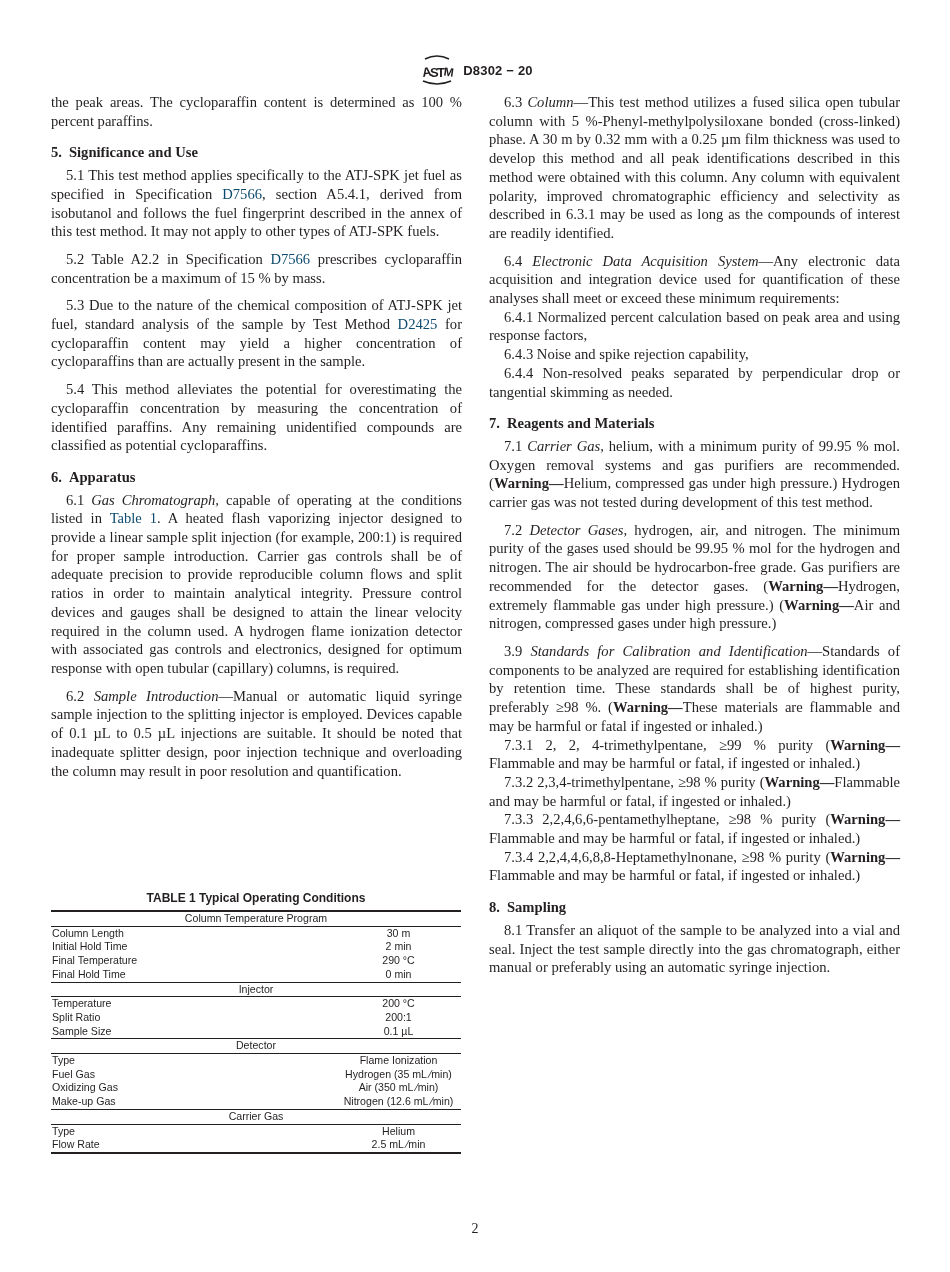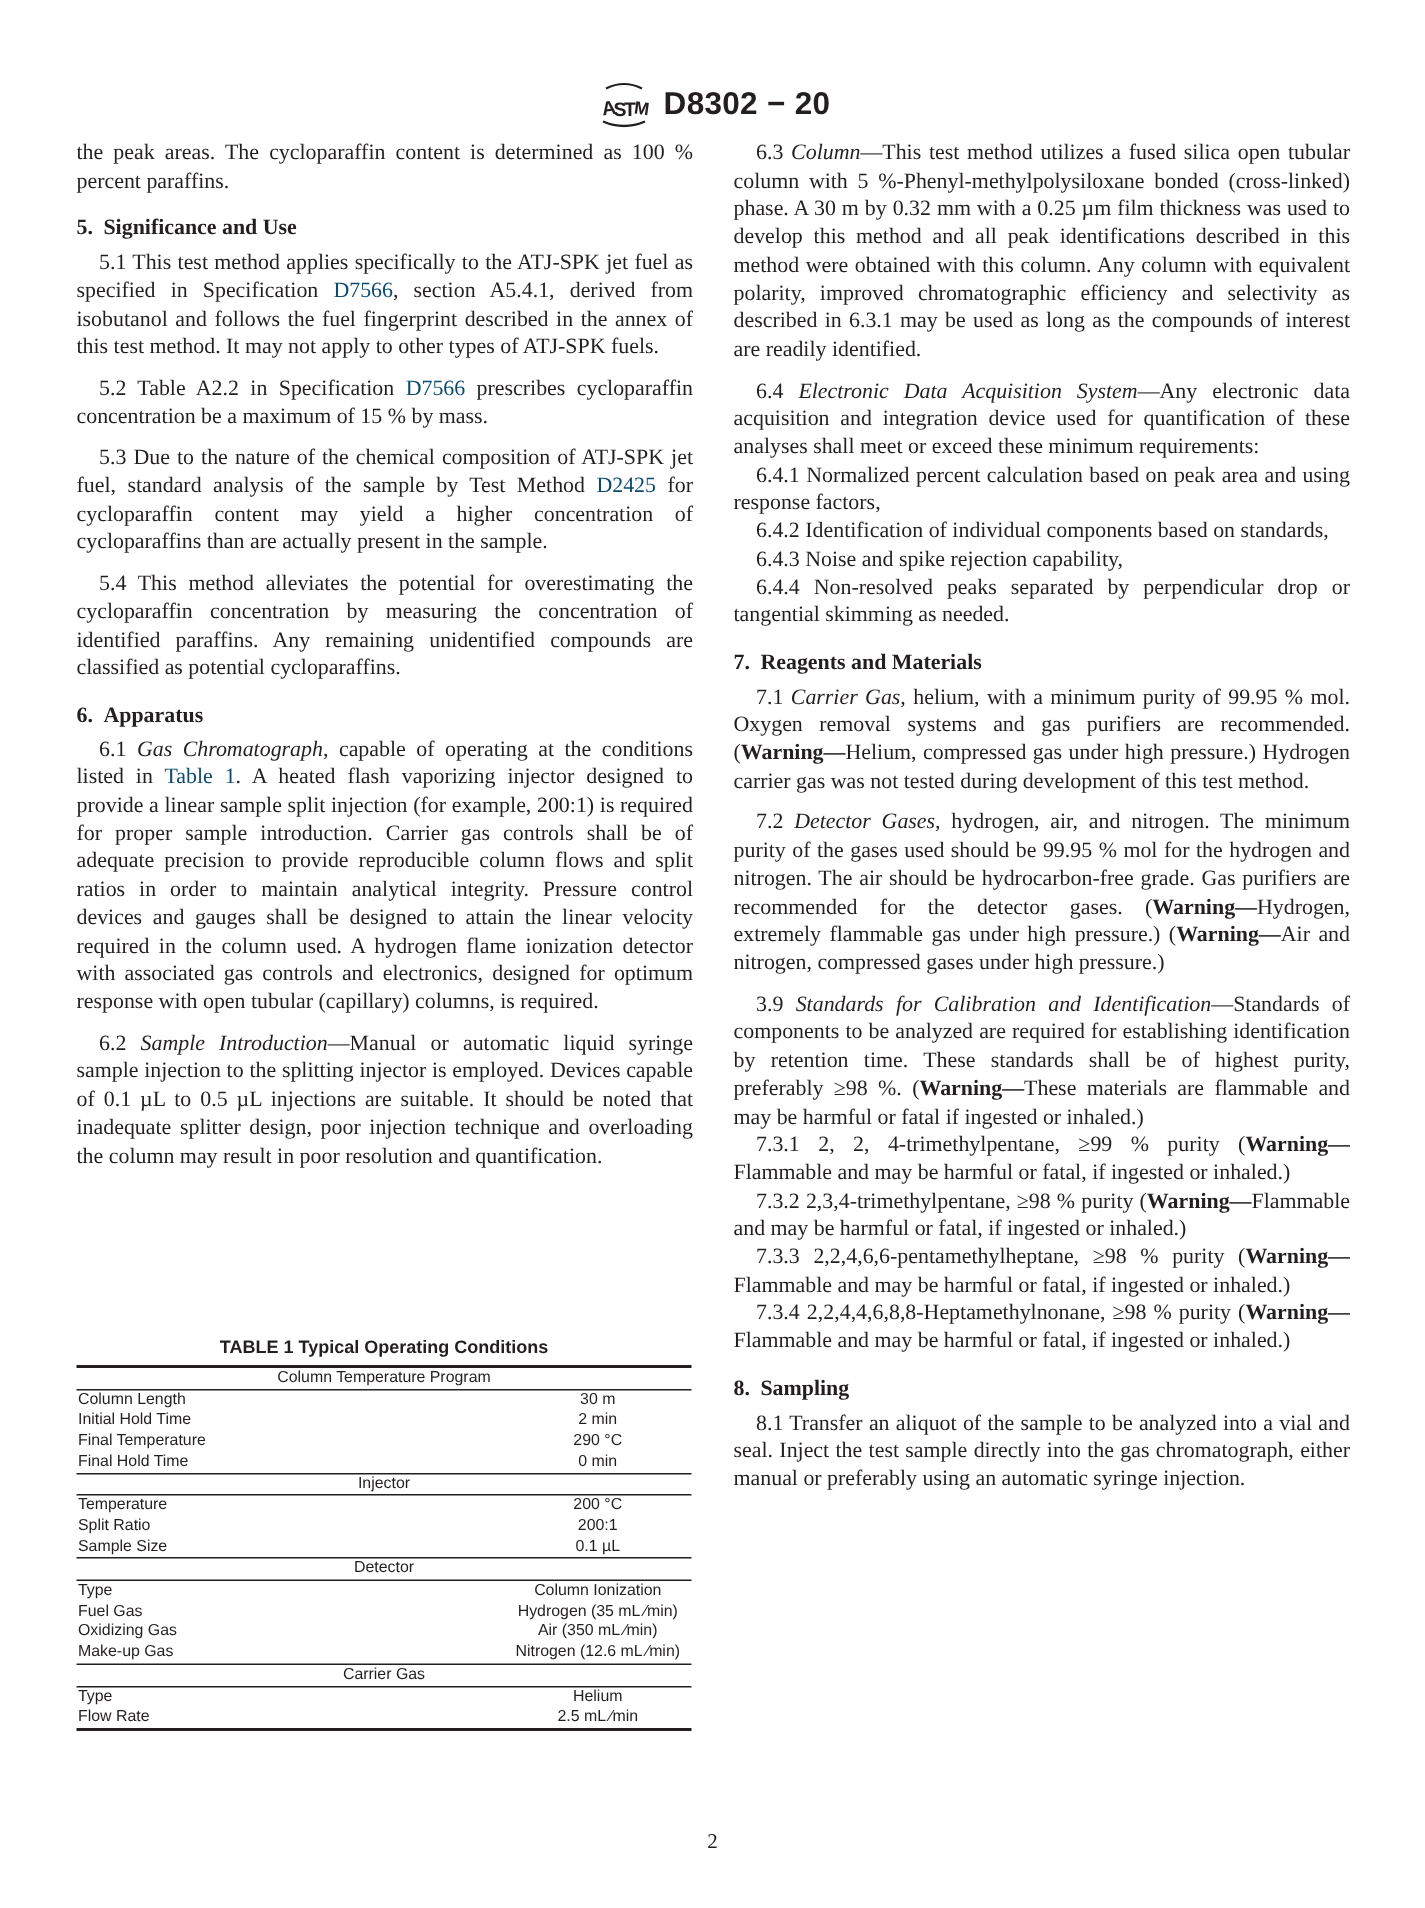--- a/index.html
+++ b/index.html
@@ -1,20 +1,20 @@
 <!DOCTYPE html>
 <html><head>
   <meta charset="utf-8">
   <style>
     * { box-sizing: border-box; margin: 0; padding: 0; }
     html, body { width: 950px; height: 1272px; background: #ffffff; }
     body { position: relative; font-family: "Liberation Serif", "DejaVu Serif", serif; color: #231f20; overflow: hidden; }
     .header { position: absolute; top: 54px; left: 0; width: 950px; height: 32px; display: flex; justify-content: center; align-items: center; gap: 6px; }
     .logo { width: 40px; height: 30px; }
-    .designation { font-family: "Liberation Sans", "DejaVu Sans", sans-serif; font-weight: bold; font-size: 21px; letter-spacing: 0.2px; color: #231f20; }
+    .designation { font-family: "Liberation Sans", "DejaVu Sans", sans-serif; font-weight: bold; font-size: 13px; letter-spacing: 0.2px; color: #231f20; }
     .col { position: absolute; top: 93px; width: 411px; font-size: 14.6px; line-height: 18.7px; text-align: justify; }
     .col.left { left: 51px; }
     .col.right { left: 489px; }
     p { text-indent: 15px; }
     p.noindent { text-indent: 0; }
     .gap { margin-top: 9px; }
     .sub { margin-top: 0; }
     h2 { font-size: 14.6px; font-weight: bold; line-height: 18.7px; margin-top: 13px; margin-bottom: 4px; }
     h2 .num { margin-right: 7px; }
     a, .link { color: #0c4a6e; text-decoration: none; }
@@ -99,21 +99,21 @@
       <tr>
           <td class="lbl">Sample Size</td>
           <td class="val"><span>0.1 µL</span></td>
         </tr>
 
       <tr class="group sep">
           <td colspan="2">Detector</td>
         </tr>
       <tr>
           <td class="lbl">Type</td>
-          <td class="val"><span>Column Ionization</span></td>
+          <td class="val"><span>Flame Ionization</span></td>
         </tr>
       <tr>
           <td class="lbl">Fuel Gas</td>
           <td class="val"><span>Hydrogen (35 mL ⁄min)</span></td>
         </tr>
       <tr>
           <td class="lbl">Oxidizing Gas</td>
           <td class="val"><span>Air (350 mL ⁄min)</span></td>
         </tr>
       <tr>
@@ -133,21 +133,20 @@
           <td class="val"><span>2.5 mL ⁄min</span></td>
         </tr>
     </tbody>
   </table>
 </div>
 
 <div class="col right">
   <p><span>6.3 </span><i>Column</i><span>—This test method utilizes a fused silica open tubular column with 5 %-Phenyl-methylpolysiloxane bonded (cross-linked) phase. A 30 m by 0.32 mm with a 0.25 µm film thickness was used to develop this method and all peak identifications described in this method were obtained with this column. Any column with equivalent polarity, improved chromatographic efficiency and selectivity as described in 6.3.1 may be used as long as the compounds of interest are readily identified.</span></p>
   <p class="gap"><span>6.4 </span><i>Electronic Data Acquisition System</i><span>—Any electronic data acquisition and integration device used for quantification of these analyses shall meet or exceed these minimum requirements:</span></p>
   <p class="sub">6.4.1  Normalized percent calculation based on peak area and using response factors,</p>
-  <p class="sub">6.4.2  Identification of individual components based on standards,</p>
   <p class="sub">6.4.3  Noise and spike rejection capability,</p>
   <p class="sub">6.4.4  Non-resolved peaks separated by perpendicular drop or tangential skimming as needed.</p>
 
   <h2><span class="num">7.</span><span>Reagents and Materials</span></h2>
   <p><span>7.1 </span><i>Carrier Gas,</i><span>  helium, with a minimum purity of 99.95 % mol. Oxygen removal systems and gas purifiers are recommended. (</span><b>Warning—</b><span>Helium, compressed gas under high pressure.) Hydrogen carrier gas was not tested during development of this test method.</span></p>
   <p class="gap"><span>7.2 </span><i>Detector Gases,</i><span>  hydrogen, air, and nitrogen. The minimum purity of the gases used should be 99.95 % mol for the hydrogen and nitrogen. The air should be hydrocarbon-free grade. Gas purifiers are recommended for the detector gases. (</span><b>Warning—</b><span>Hydrogen, extremely flammable gas under high pressure.) (</span><b>Warning—</b><span>Air and nitrogen, compressed gases under high pressure.)</span></p>
   <p class="gap"><span>3.9 </span><i>Standards for Calibration and Identification</i><span>—Standards of components to be analyzed are required for establishing identification by retention time. These standards shall be of highest purity, preferably ≥98 %. (</span><b>Warning—</b><span>These materials are flammable and may be harmful or fatal if ingested or inhaled.)</span></p>
   <p class="sub"><span>7.3.1  2, 2, 4-trimethylpentane, ≥99 % purity (</span><b>Warning—</b><span>Flammable and may be harmful or fatal, if ingested or inhaled.)</span></p>
   <p class="sub"><span>7.3.2  2,3,4-trimethylpentane, ≥98 % purity (</span><b>Warning—</b><span>Flammable and may be harmful or fatal, if ingested or inhaled.)</span></p>
   <p class="sub"><span>7.3.3  2,2,4,6,6-pentamethylheptane, ≥98 % purity (</span><b>Warning—</b><span>Flammable and may be harmful or fatal, if ingested or inhaled.)</span></p>

